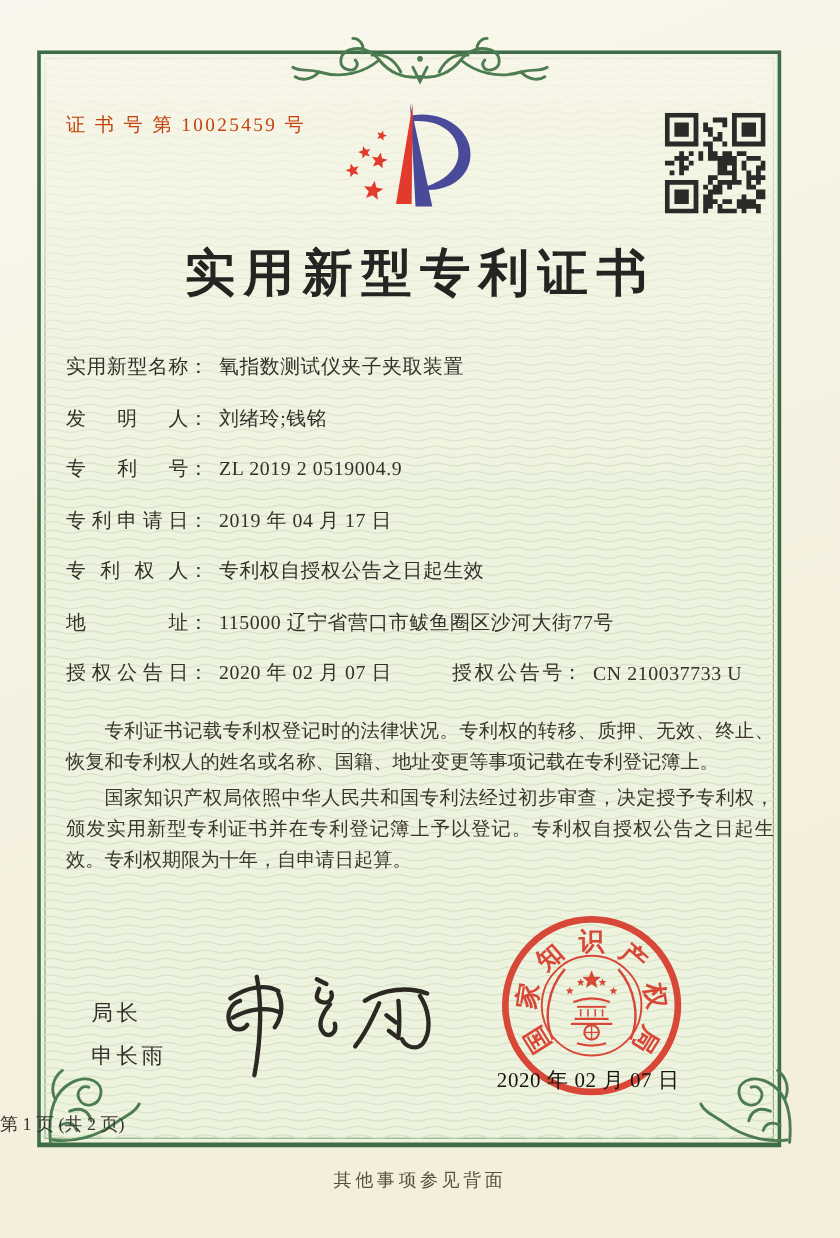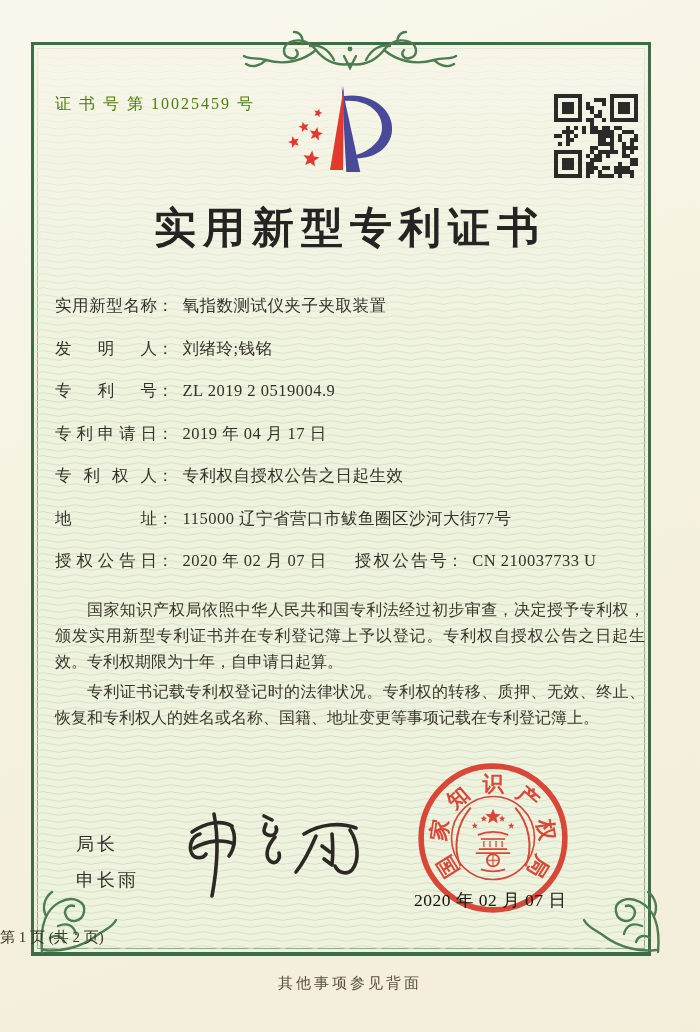--- a/index.html
+++ b/index.html
@@ -15,34 +15,34 @@
     left:31px;top:42px;width:620px;height:914px;
     border:3px solid #3f6b47;border-bottom-width:4px;
     box-sizing:border-box;
     background:#eef3df;
   }
   .frame-inner{position:absolute;inset:3px;border:1px solid #8cab8b;pointer-events:none;}
   .waves{left:35px;top:46px;}
   .sheen{left:35px;top:46px;width:612px;height:360px;
     background:linear-gradient(#f9f6eacc, #f9f6ea00);pointer-events:none;}
   
-  .cert-no{left:55px;top:94px;font-size:16px;letter-spacing:2px;color:#4d7c0f;}
+  .cert-no{left:55px;top:94px;font-size:16px;letter-spacing:2px;color:#c2410c;}
   .logo{left:286px;top:72px;}
   .qr{left:554px;top:94px;}
   .title{left:0;right:0;top:200px;text-align:center;font-size:42px;font-weight:700;
     letter-spacing:7px;color:#262422;margin:0;}
   
   .fields{left:55px;top:295px;width:592px;font-size:16.5px;color:#34302a;}
   .field-row{display:flex;align-items:baseline;height:24px;margin-bottom:18.5px;white-space:nowrap;}
   .flabel{display:inline-block;width:102px;text-align:justify;text-align-last:justify;}
   .flabel.w5{width:92px;}
   .colon{margin-right:2px;}
   .fvalue{margin-left:7px;letter-spacing:0.5px;}
   .pair{display:flex;align-items:baseline;}
-  .pair2{margin-left:28px;}
+  .pair2{margin-left:50px;align-items:flex-end;}
   
   .paras{left:55px;top:597px;width:590px;font-size:16px;line-height:26px;
     text-align:justify;color:#3b352d;}
   .paras p{margin:0;text-indent:2em;}
   .paras p + p{margin-top:4px;}
   
   .sig-title{left:76px;top:832px;font-family:Liberation Mono, monospace;
     font-size:18px;color:#33302b;letter-spacing:3px;}
   .sig-name{left:76px;top:868px;font-family:"Liberation Sans","DejaVu Sans",sans-serif;
     font-size:18px;color:#33302b;letter-spacing:3px;}
@@ -167,22 +167,22 @@
     </div>
     <div class="pair pair2">
       <span class="flabel w5">授权公告号</span>
         <span class="colon">：</span>
       <span class="fvalue">CN 210037733 U</span>
     </div>
   </div>
 </div>
 
 <div class="abs paras">
+  <p>专利证书记载专利权登记时的法律状况。专利权的转移、质押、无效、终止、恢复和专利权人的姓名或名称、国籍、地址变更等事项记载在专利登记簿上。</p>
   <p>国家知识产权局依照中华人民共和国专利法经过初步审查，决定授予专利权，颁发实用新型专利证书并在专利登记簿上予以登记。专利权自授权公告之日起生效。专利权期限为十年，自申请日起算。</p>
-  <p>专利证书记载专利权登记时的法律状况。专利权的转移、质押、无效、终止、恢复和专利权人的姓名或名称、国籍、地址变更等事项记载在专利登记簿上。</p>
 </div>
 
 <div class="abs sig-title">局长</div>
 <div class="abs sig-name">申长雨</div>
 
 <svg class="abs signature-svg" width="200" height="100" viewBox="0 0 200 100">
   <g stroke="#2c2824" stroke-width="3.6" fill="none" stroke-linecap="round" stroke-linejoin="round">
     <path d="M22,30 C14,32 10,42 14,50 C17,55 25,55 28,50"></path>
     <path d="M14,28 C28,18 44,16 54,22"></path>
     <path d="M16,44 C30,36 46,35 56,40"></path>

